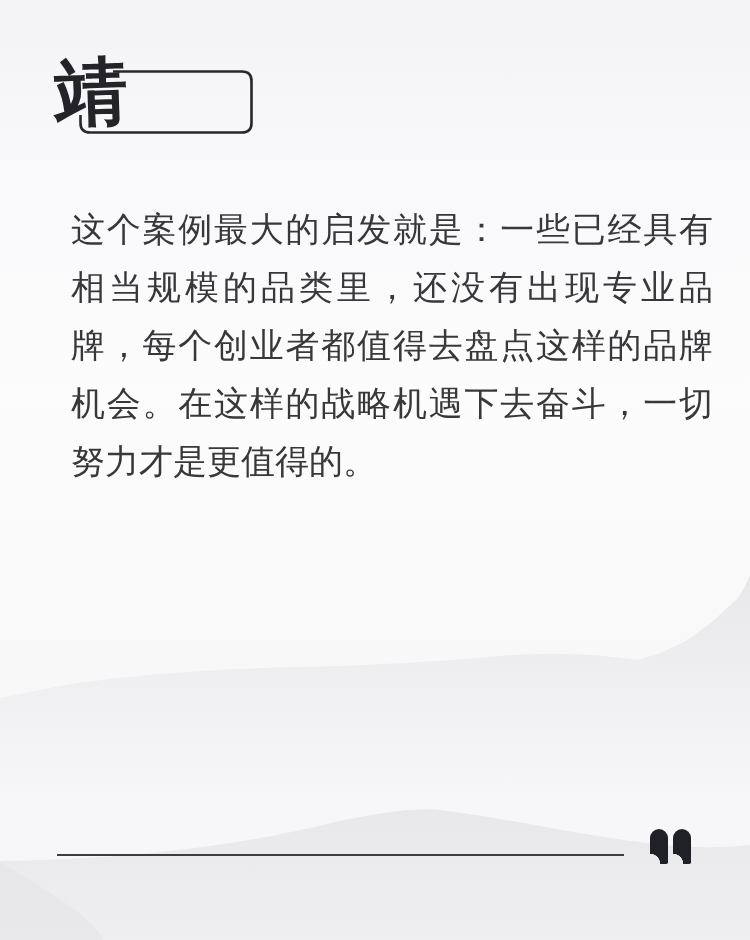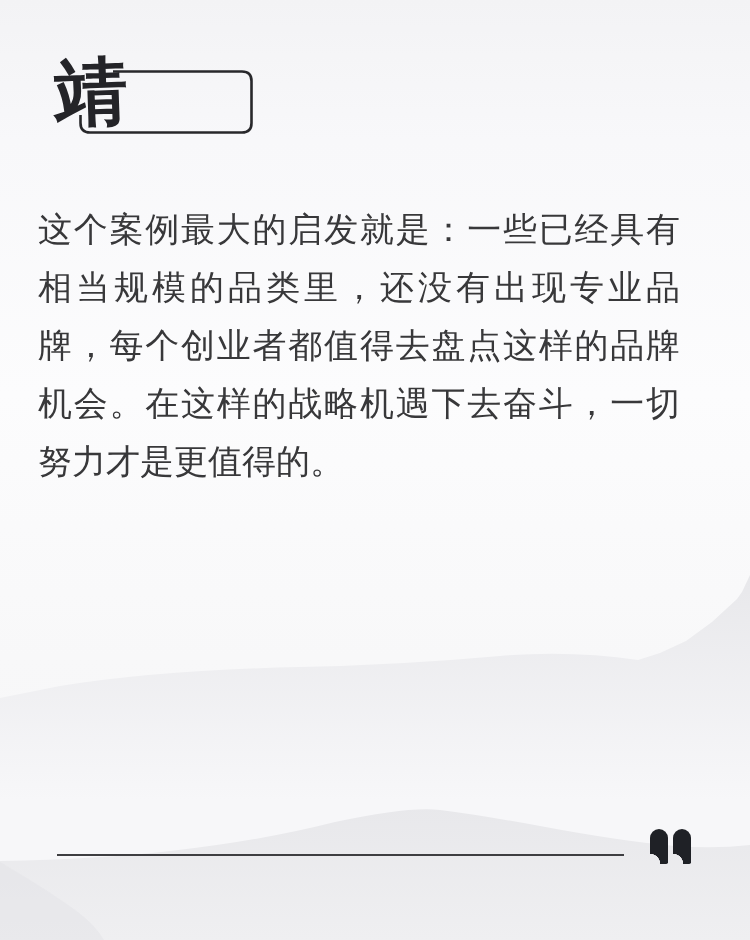--- a/index.html
+++ b/index.html
@@ -55,21 +55,21 @@
     font-size: 42px;
     line-height: 44px;
     letter-spacing: 1px;
     color: #2b2b2e;
     font-family: "Liberation Serif", "DejaVu Serif", serif;
     white-space: nowrap;
   }
   
   .article {
     position: absolute;
-    left: 38px;
+    left: 71px;
     top: 200px;
     width: 642px;
     z-index: 1;
   }
   .article p {
     margin: 0 0 44px 0;
     font-size: 34px;
     line-height: 58px;
     letter-spacing: 0;
     color: #38383a;

